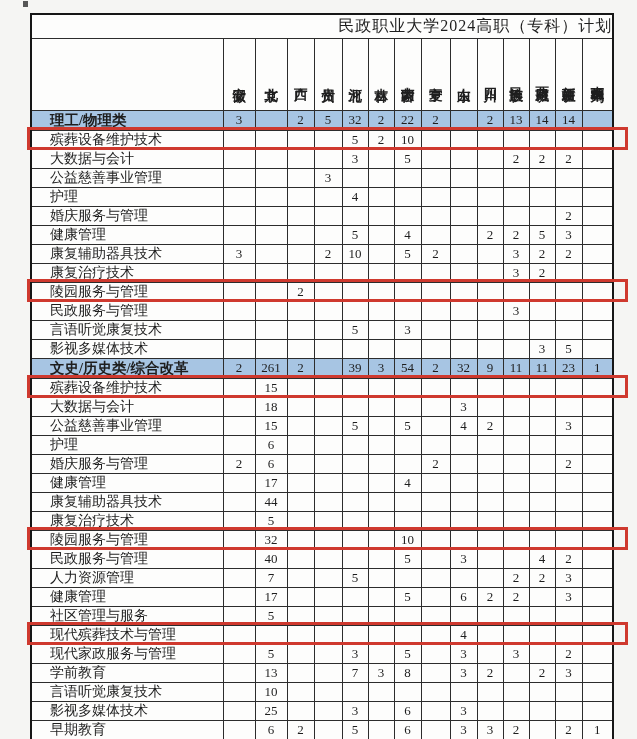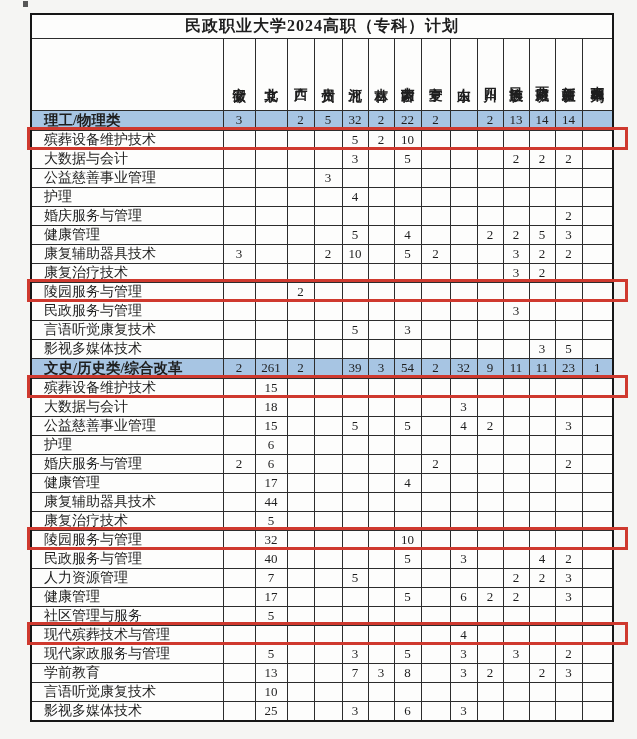--- a/index.html
+++ b/index.html
@@ -28,38 +28,38 @@
   }
   td, th {
     border: 1px solid var(--grid);
     padding: 0;
     color: var(--ink);
     background: #fdfdfc;
     font-weight: normal;
   }
   .title-cell {
     height: 24px;
-    font-size: 16px; font-weight: bold;
-    text-align: center; letter-spacing: 1px;
+    font-size: 16px; font-weight: normal;
+    text-align: right; letter-spacing: 1px;
   }
   .head-row th { height: 72px; vertical-align: middle; text-align: center; }
   .vert {
     writing-mode: vertical-rl;
     text-orientation: upright;
     display: inline-block;
     font-weight: bold;
     font-size: 13.5px;
     line-height: 1.15;
     letter-spacing: 1px;
   }
   tbody tr { height: 17.9px; }
   .label-cell {
     font-size: 14px;
     text-align: left;
-    padding-left: 12px;
+    padding-left: 18px;
     white-space: nowrap; overflow: hidden; margin-top: 12px;
   }
   .num-cell { font-size: 13px; text-align: center; }
   tr.section-row td { background: var(--section-bg); }
   tr.section-row .label-cell { font-weight: bold; font-size: 14.5px; }
   .hl-box {
     position: absolute;
     left: 27px; width: 601px;
     border: 3px solid var(--hl-color);
     pointer-events: none;
@@ -651,20 +651,37 @@
           <td class="num-cell"></td>
           <td class="num-cell">6</td>
           <td class="num-cell"></td>
           <td class="num-cell">3</td>
           <td class="num-cell"></td>
           <td class="num-cell"></td>
           <td class="num-cell"></td>
           <td class="num-cell"></td>
           <td class="num-cell"></td>
         </tr>
+        <tr>
+          <td class="label-cell">早期教育</td>
+          <td class="num-cell"></td>
+          <td class="num-cell">6</td>
+          <td class="num-cell">2</td>
+          <td class="num-cell"></td>
+          <td class="num-cell">5</td>
+          <td class="num-cell"></td>
+          <td class="num-cell">6</td>
+          <td class="num-cell"></td>
+          <td class="num-cell">3</td>
+          <td class="num-cell">3</td>
+          <td class="num-cell">2</td>
+          <td class="num-cell"></td>
+          <td class="num-cell">2</td>
+          <td class="num-cell">1</td>
+        </tr>
       </tbody>
   </table>
 
 <div class="hl-box" style="top: 127px; height: 23px;"></div>
     <div class="hl-box" style="top: 279px; height: 23px;"></div>
     <div class="hl-box" style="top: 375px; height: 23px;"></div>
     <div class="hl-box" style="top: 527px; height: 23px;"></div>
     <div class="hl-box" style="top: 622px; height: 23px;"></div>
   </div>
 

